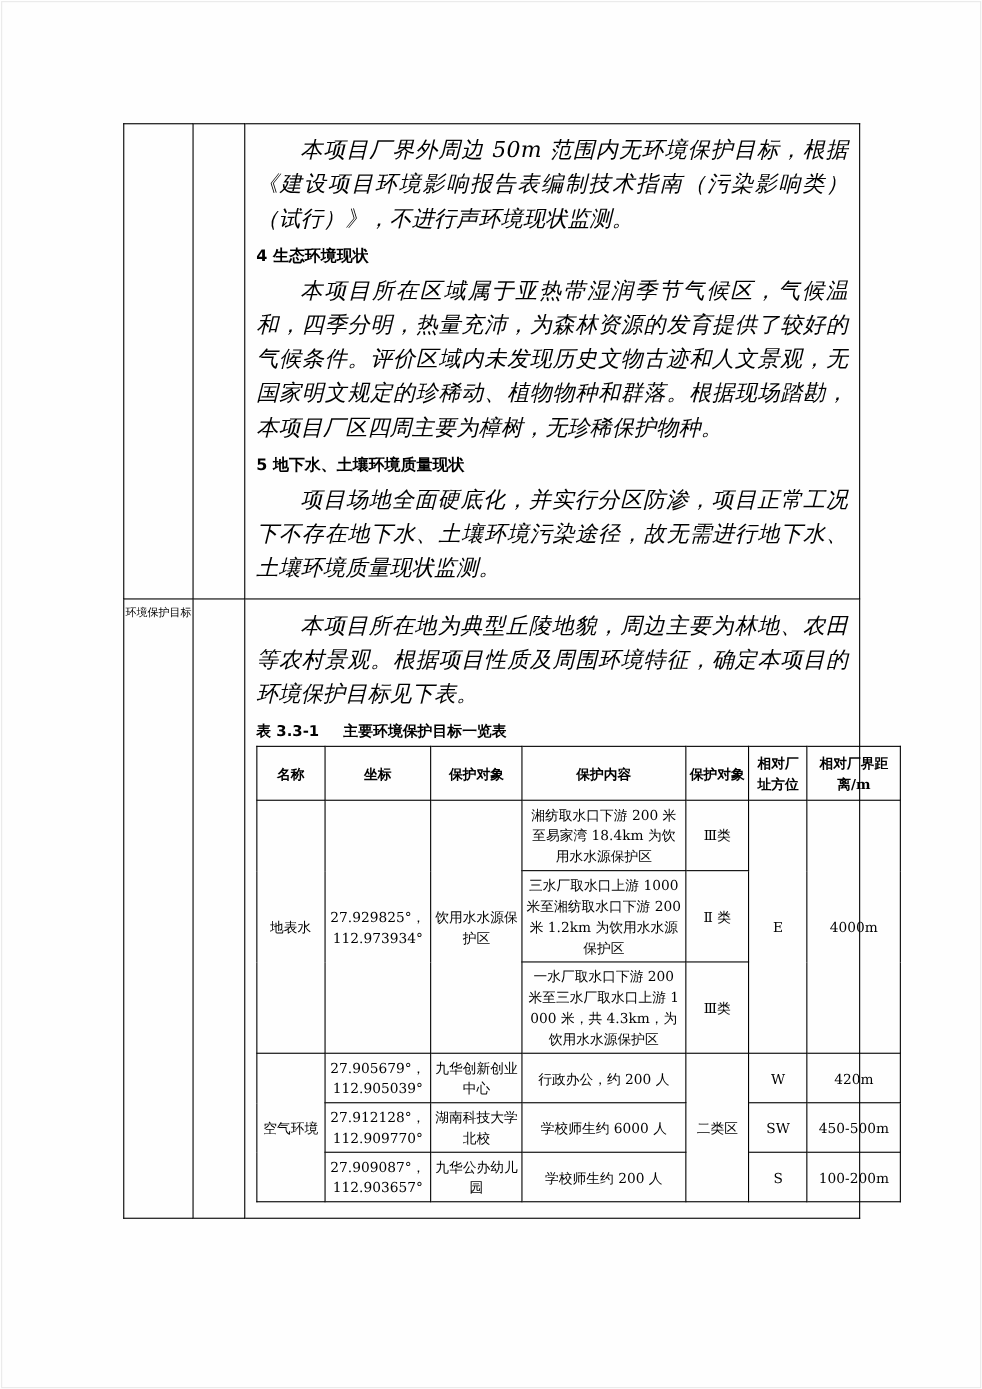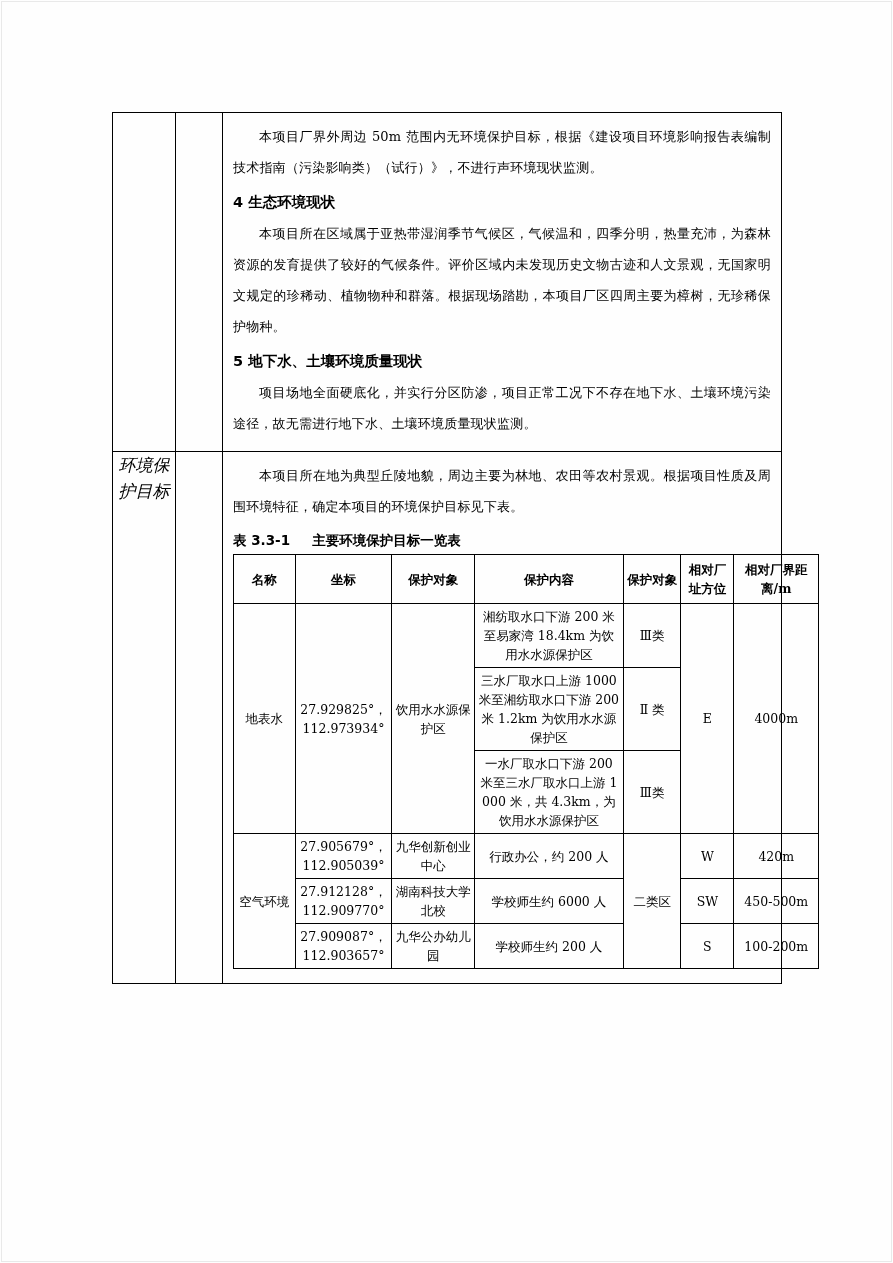--- a/index.html
+++ b/index.html
@@ -53,26 +53,27 @@
   }
   .col-sub {
     width: 46px;
   }
   .cell-pad {
     padding: 8px 10px 10px 10px;
   }
 
   p.para {
     margin: 0 0 2px 0;
-    font-size: 13px;
+    font-size: 20px;
     line-height: 31px;
     text-align: justify;
     text-justify: inter-ideograph;
     text-indent: 2em;
     letter-spacing: 0.2px;
+    font-style: italic;
   }
   h4.sec {
     margin: 4px 0 0 0;
     font-size: 14.5px;
     line-height: 31px;
     font-weight: bold;
     text-indent: 0;
     font-family: "DejaVu Sans", "Liberation Sans", sans-serif;
   }
 
@@ -115,24 +116,23 @@
   .w-coord { width: 88px; }
   .w-obj { width: 74px; }
   .w-content { width: 138px; }
   .w-func { width: 50px; }
   .w-dir { width: 46px; }
   .w-dist { width: 76px; }
 
   .label-cell {
     text-align: center;
     vertical-align: middle;
-    font-size: 17px;
+    font-size: 10px;
     line-height: 26px;
     padding: 4px 6px;
-    font-style: italic;
   }
 
   .footer {
     position: absolute;
     left: 0;
     top: 1208px;
     width: 893px;
     text-align: center;
     font-size: 14px;
     font-family: "DejaVu Serif", "Liberation Serif", serif;

